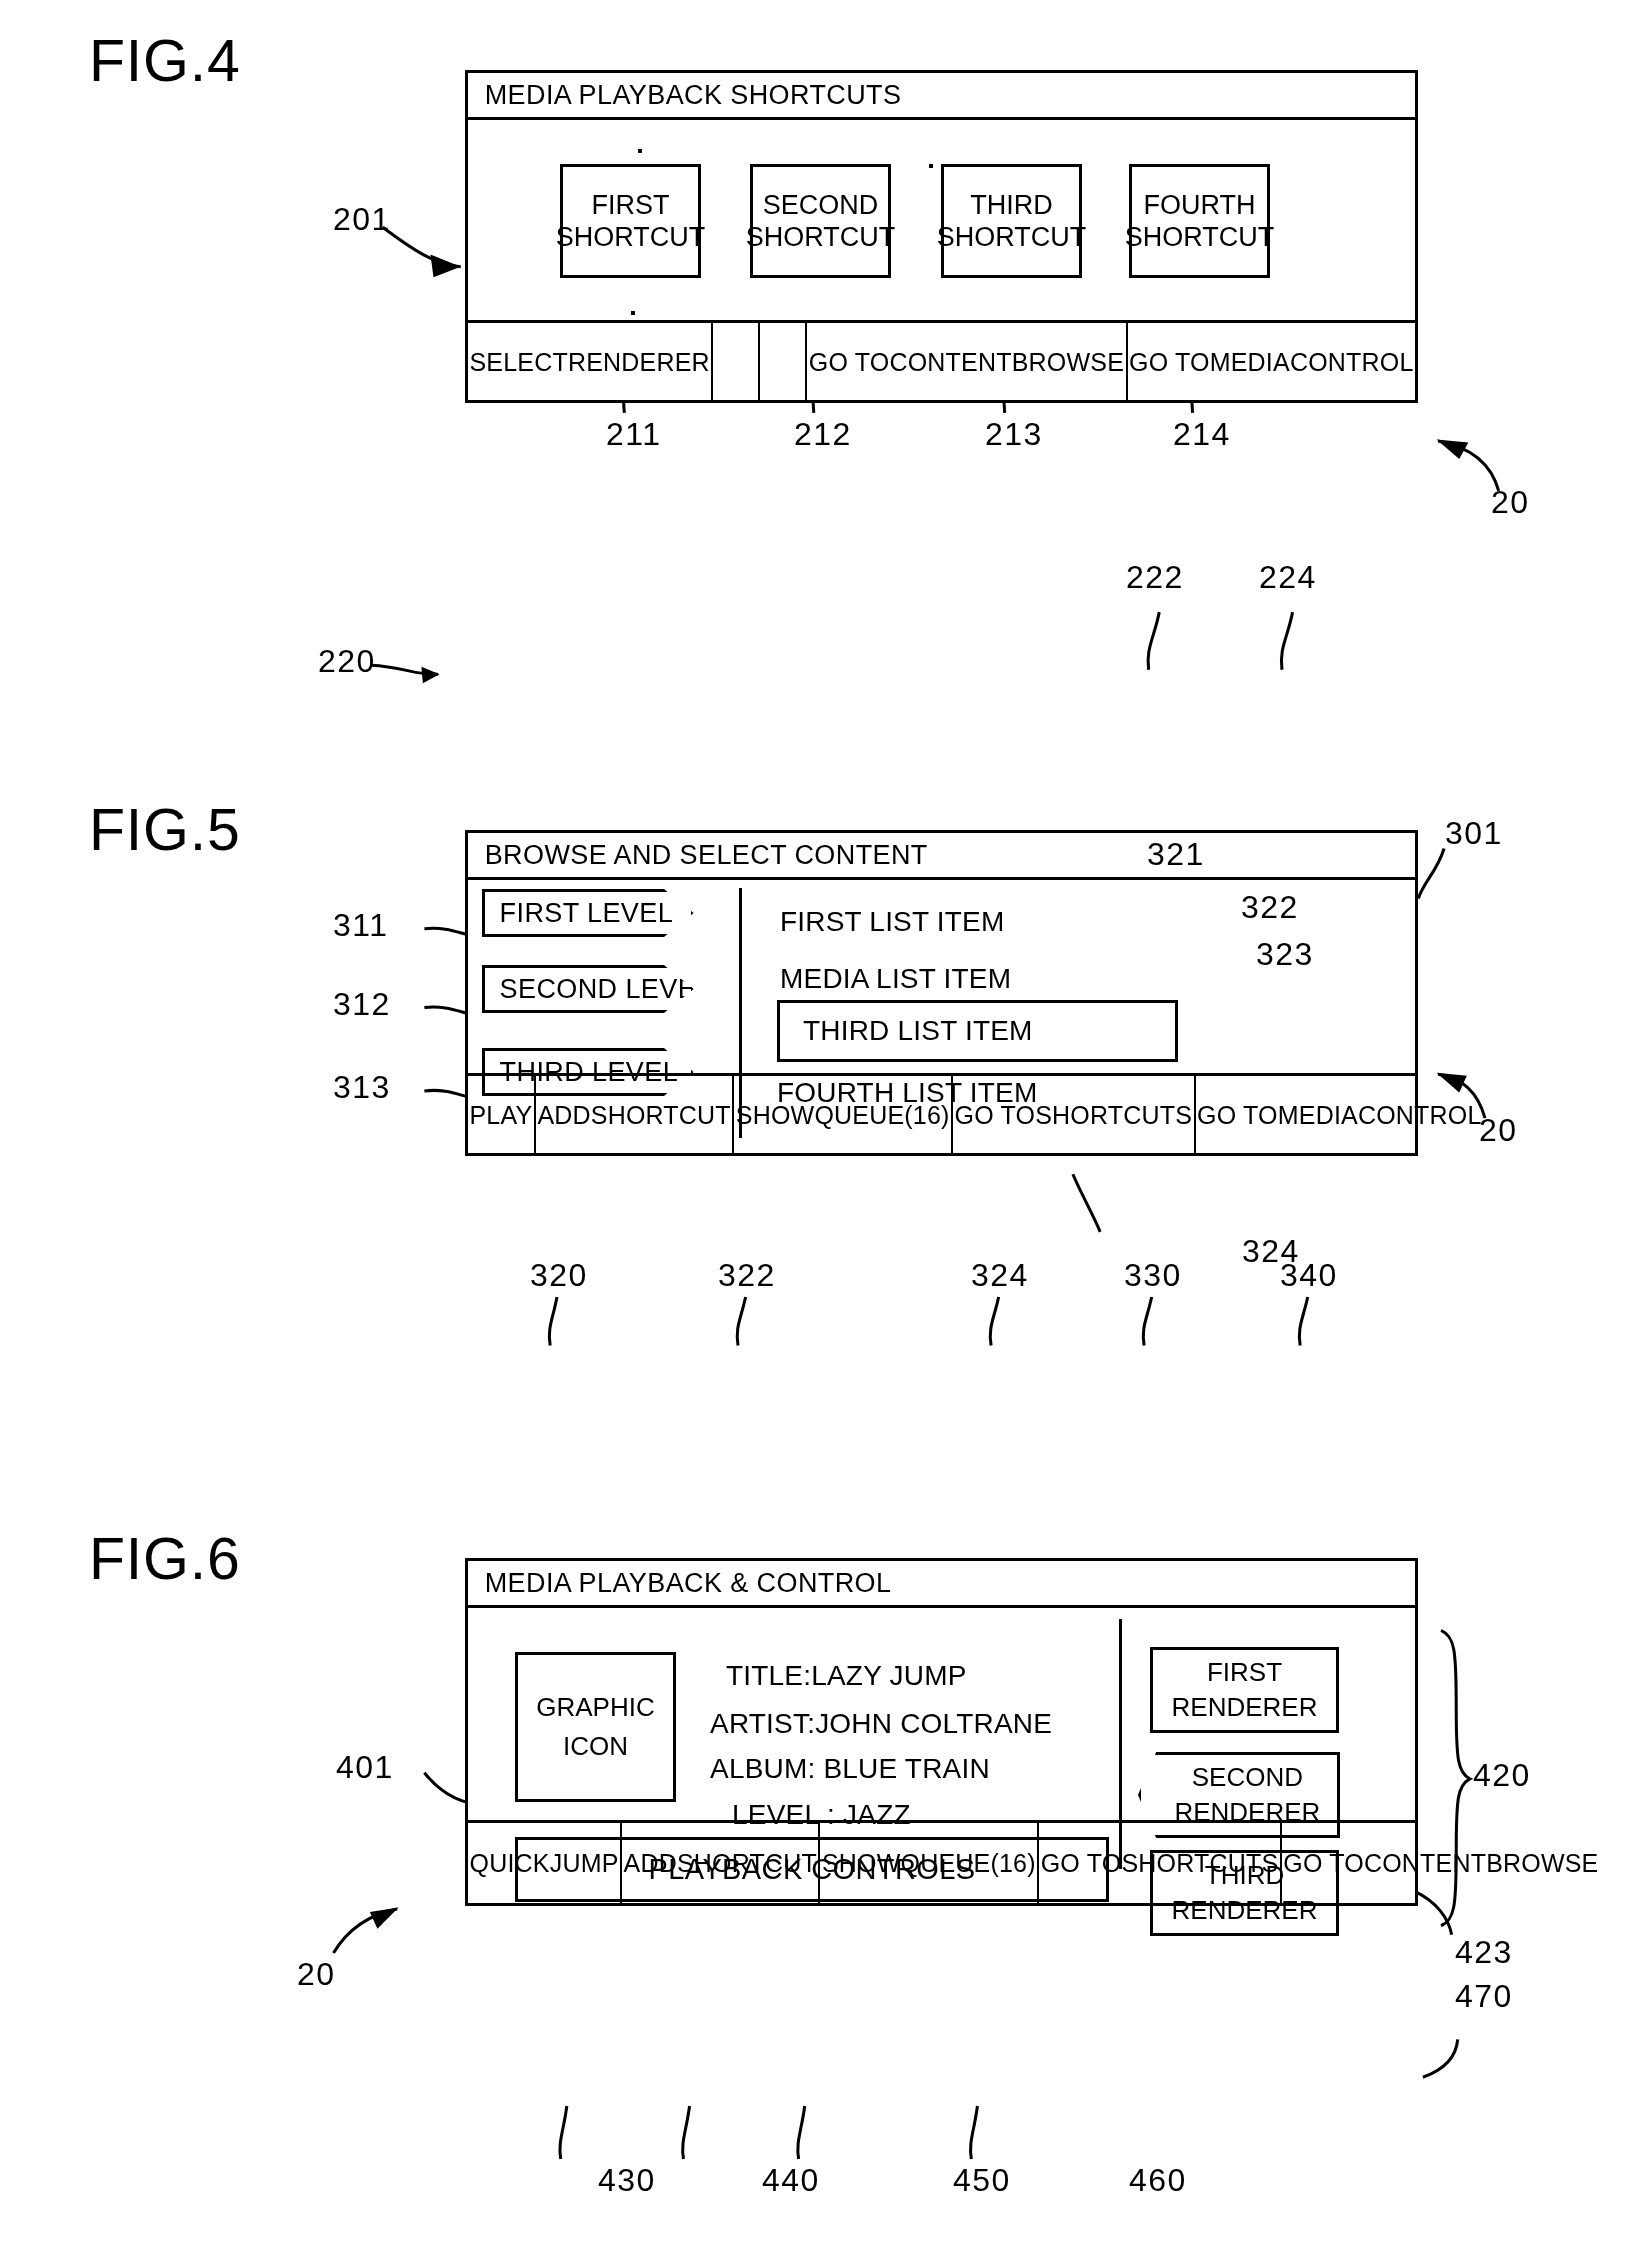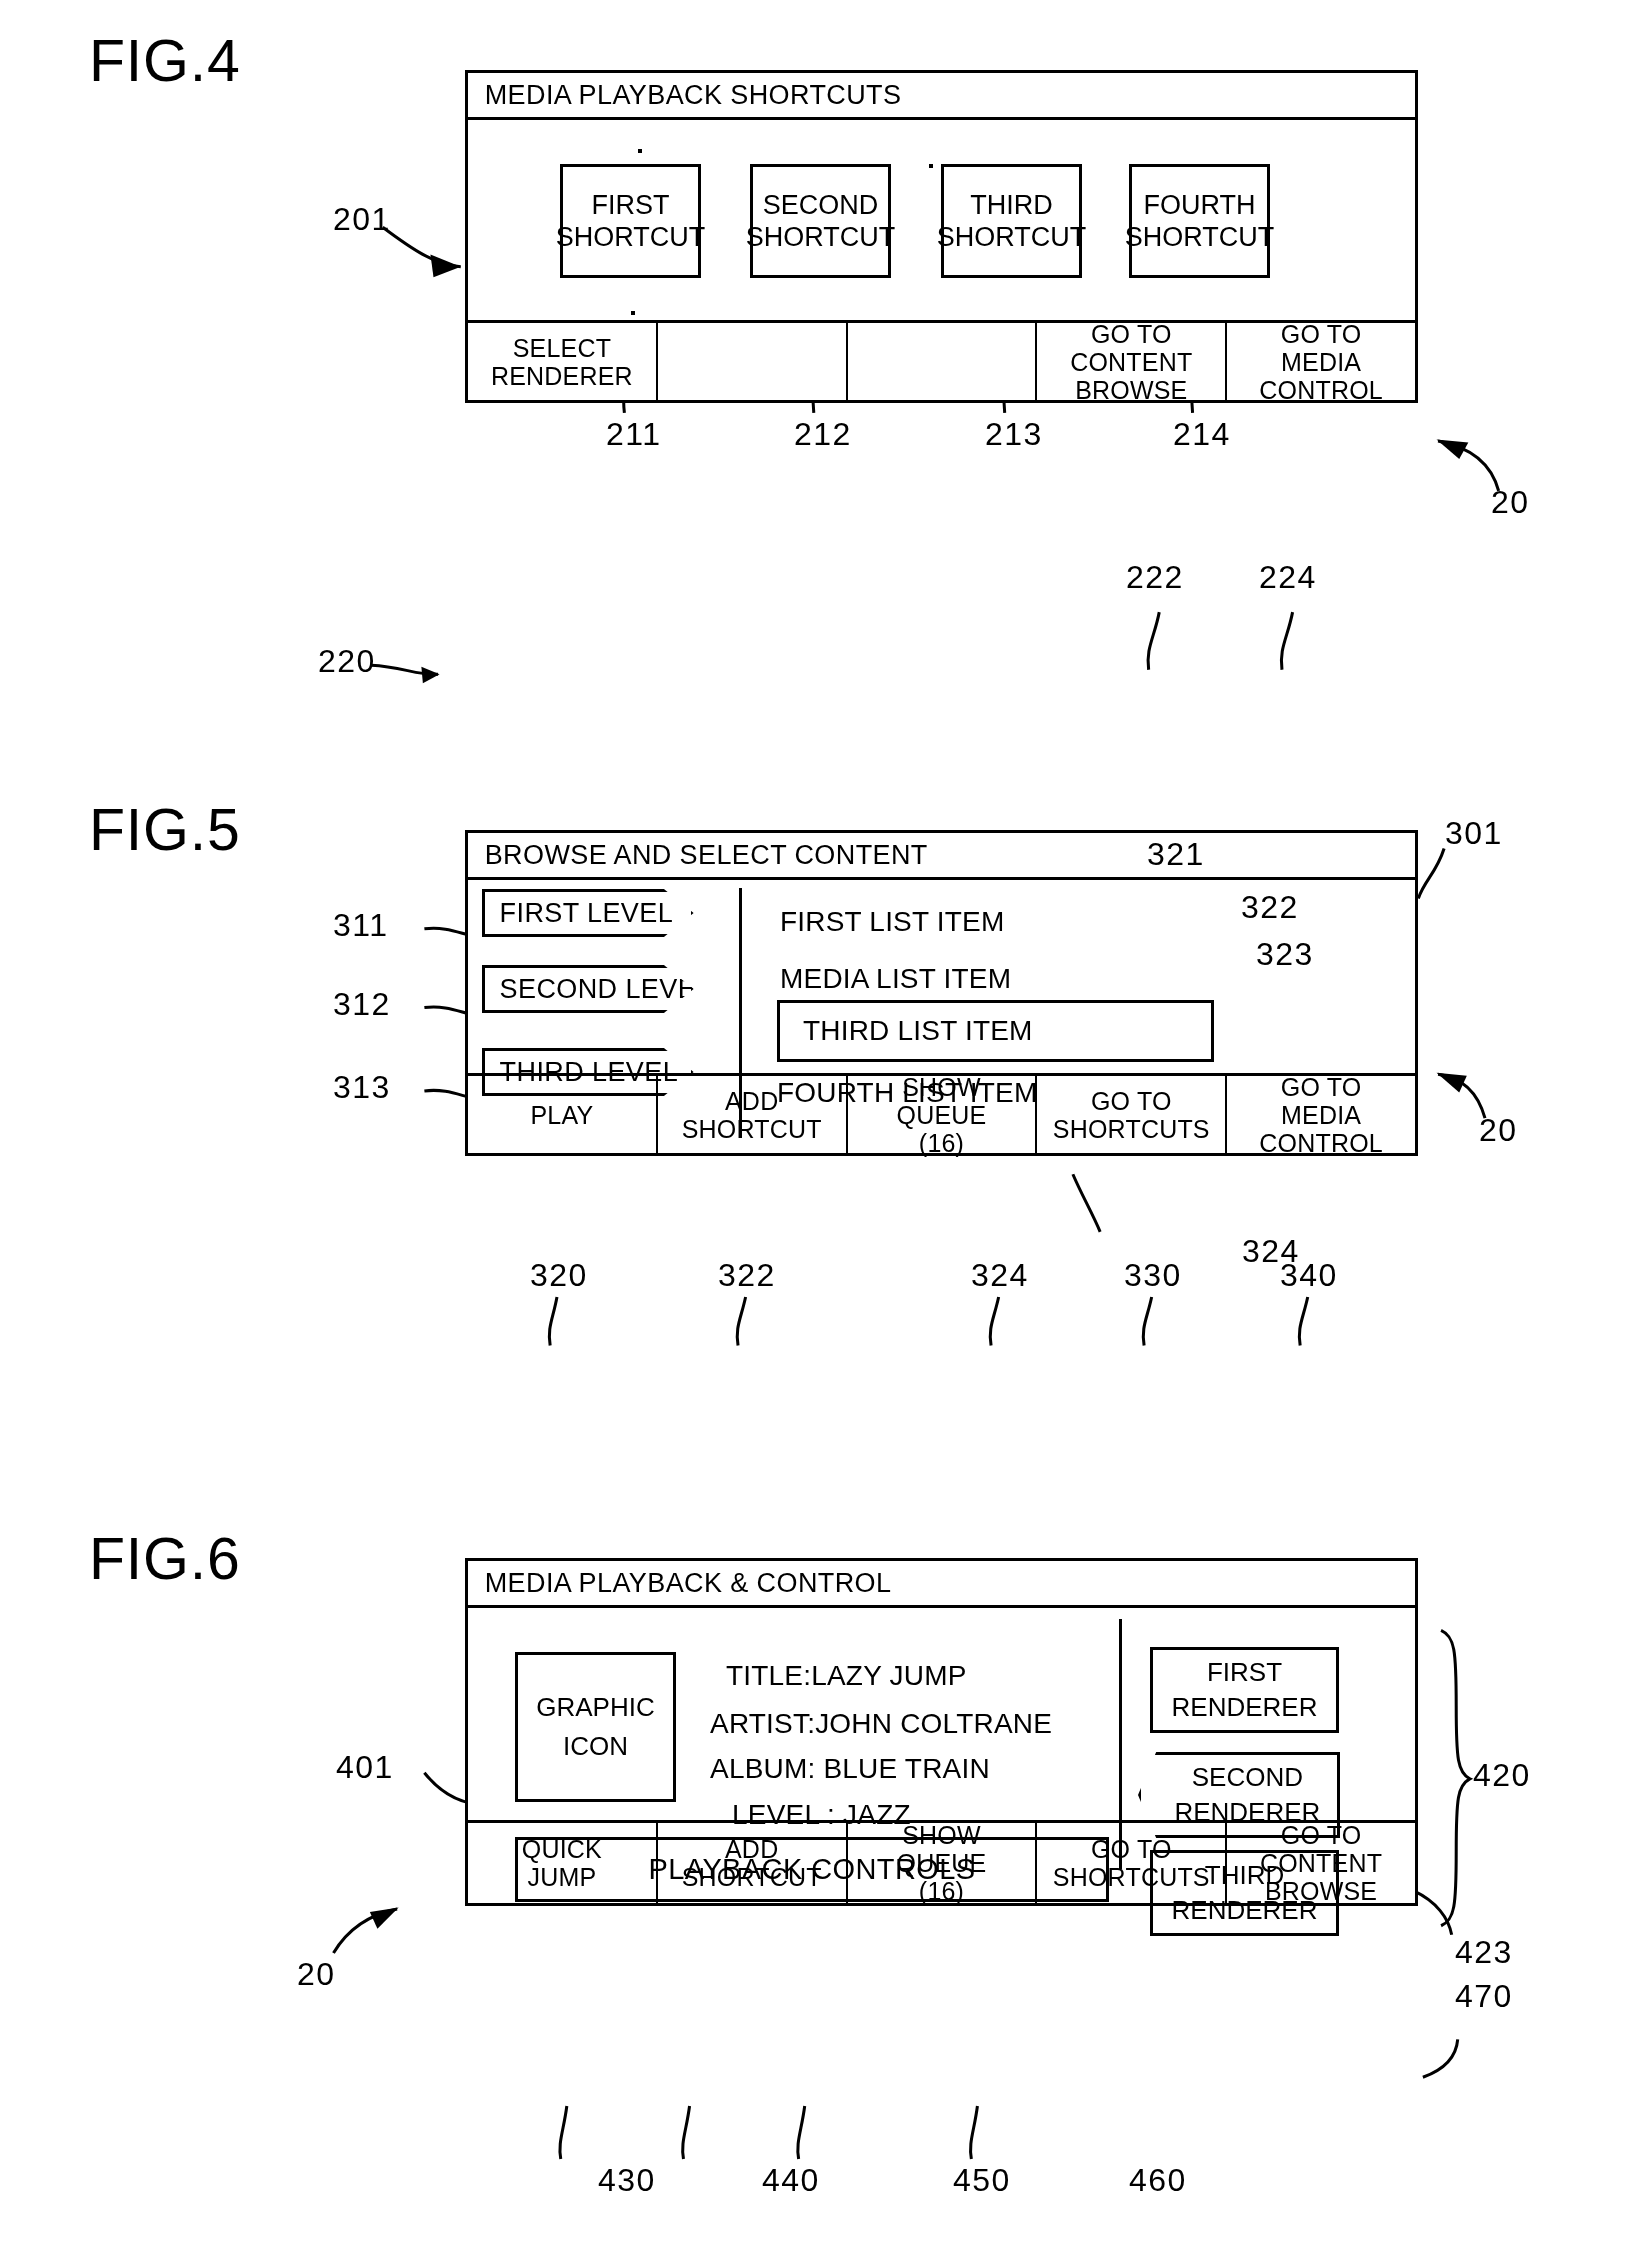--- a/index.html
+++ b/index.html
@@ -68,21 +68,21 @@
     flex: 0 0 auto;
     border-top: 3px solid #000;
     box-sizing: border-box;
     display: flex;
   }
   .toolbar-cell {
     flex: 1 1 0;
     border-right: 2.3px solid #000;
     box-sizing: border-box;
     display: flex;
-    flex-direction: column;
+    flex-direction: row;
     align-items: center;
     justify-content: center;
     text-align: center;
     font-size: 25px;
     line-height: 1.12;
     letter-spacing: 0.2px;
     padding: 1.5px;
   }
   .toolbar-cell:last-child { border-right: none; }
   .toolbar-cell span { display: block; white-space: nowrap; }
@@ -351,21 +351,21 @@
     </div>
     <div class="level-chip" style="left:13.6px; top:85px; width:212px; height:48px;">
       <span>SECOND LEVEL</span>
     </div>
     <div class="level-chip" style="left:13.6px; top:168px; width:212px; height:48px;">
       <span>THIRD LEVEL</span>
     </div>
 
     <div class="list-item-text" style="left:312px; top:26px;">FIRST LIST ITEM</div>
     <div class="list-item-text" style="left:312px; top:83px;">MEDIA LIST ITEM</div>
-    <div class="list-item-box" style="left:309px; top:120px; width:437px; height:62px;">
+    <div class="list-item-box" style="left:309px; top:120px; width:401px; height:62px;">
       <span>THIRD LIST ITEM</span>
     </div>
     <div class="list-item-text" style="left:309px; top:197px;">FOURTH LIST ITEM</div>
   </div>
   <div class="screen-toolbar" style="height:80px;">
     <div class="toolbar-cell">
       <span>PLAY</span>
     </div>
     <div class="toolbar-cell">
       <span>ADD</span>

